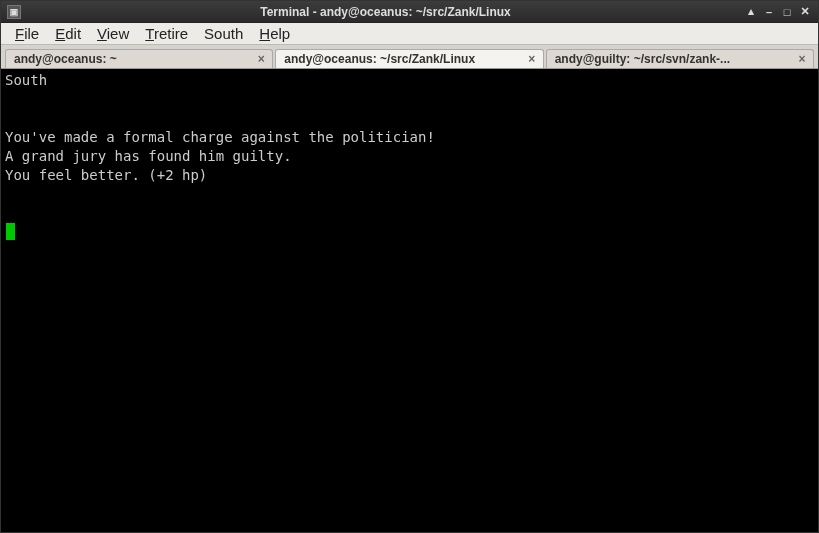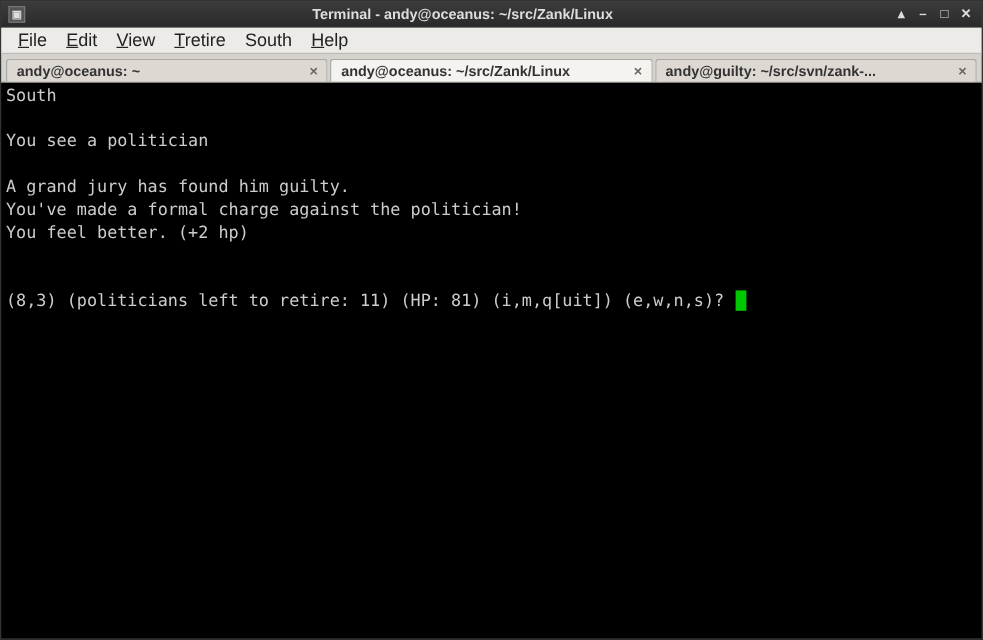--- a/index.html
+++ b/index.html
@@ -174,23 +174,22 @@
     <div class="tab inactive">
       <span class="tab-label">andy@guilty: ~/src/svn/zank-...</span>
       <span class="tab-close">×</span>
     </div>
   </div>
 
   <div class="terminal">
     <div id="term-lines">
         <div class="term-line">South</div>
         <div class="term-line"></div>
-        <div class="term-line">You see a politician</div>
         <div class="term-line"></div>
+        <div class="term-line">You've made a formal charge against the politician!</div>
         <div class="term-line">A grand jury has found him guilty.</div>
-        <div class="term-line">You've made a formal charge against the politician!</div>
         <div class="term-line">You feel better. (+2 hp)</div>
         <div class="term-line"></div>
         <div class="term-line"></div>
       </div>
-    <div class="term-line"><span>(8,3) (politicians left to retire: 11) (HP: 81) (i,m,q[uit]) (e,w,n,s)? </span><span class="cursor"></span></div>
+    <div class="term-line"><span class="cursor"></span></div>
   </div>
 </div>
 
 </body></html>

